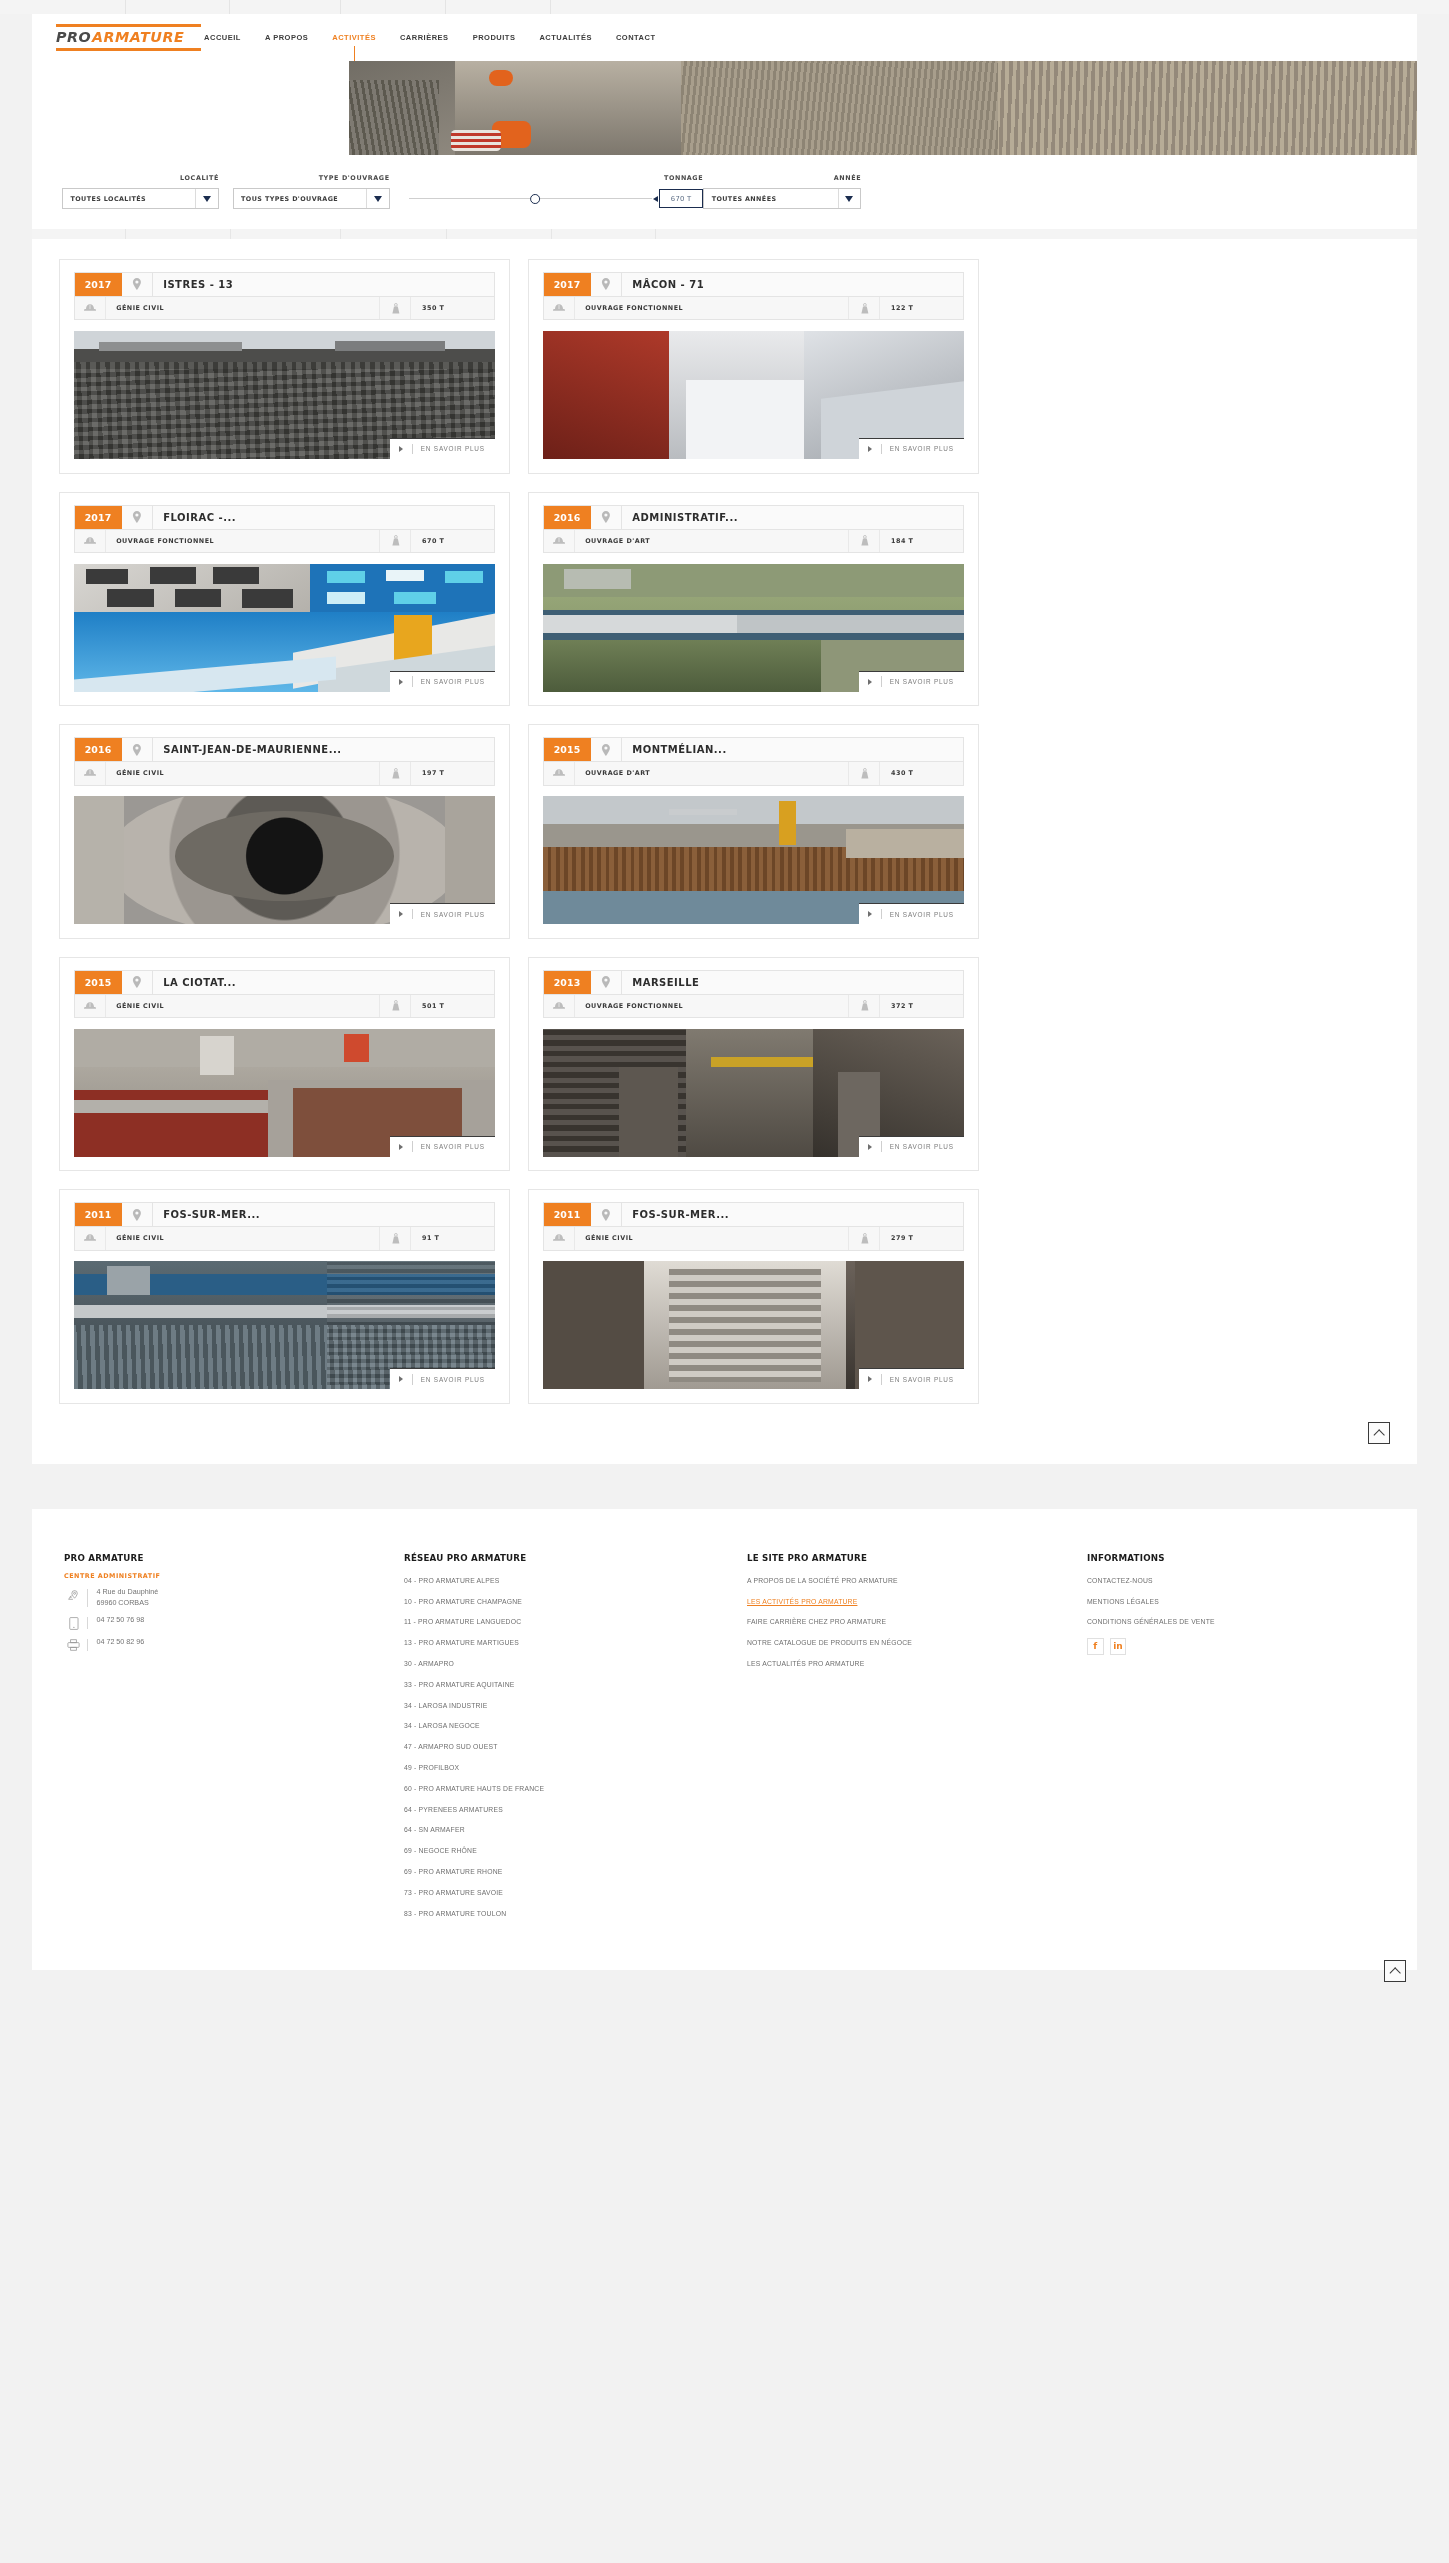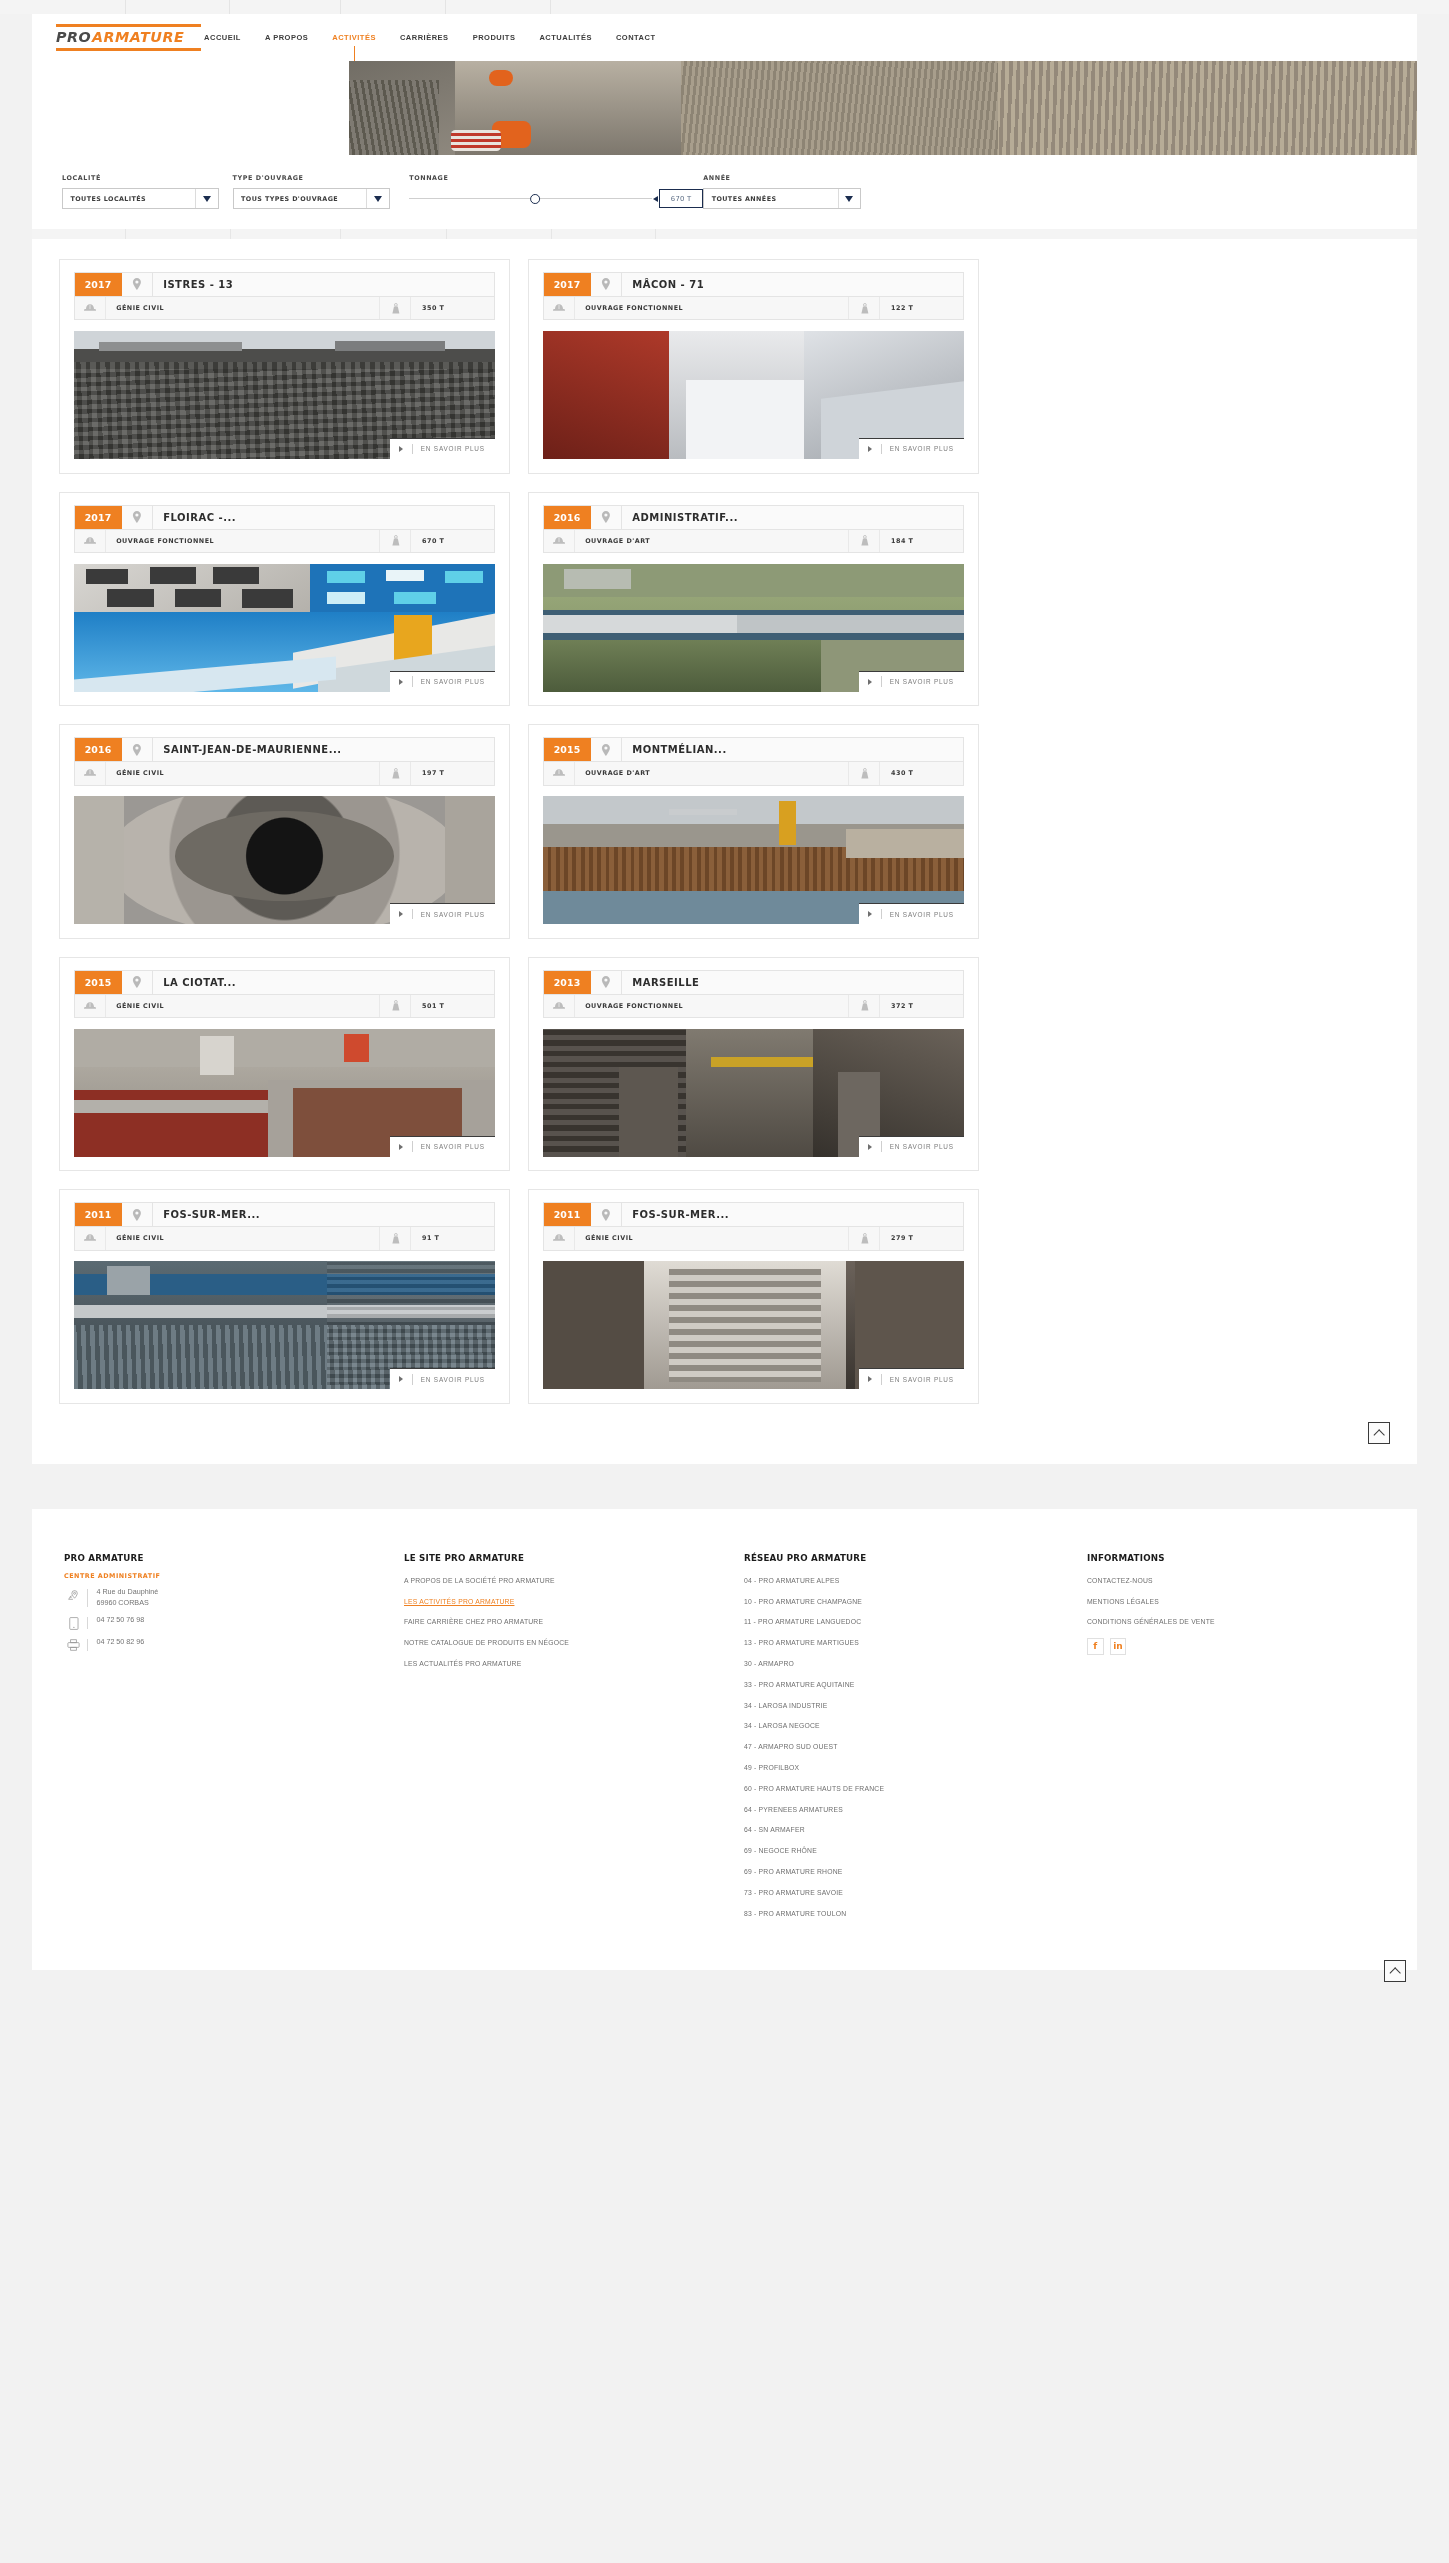--- a/index.html
+++ b/index.html
@@ -63,21 +63,21 @@
     padding: 15px 0 7.5px 30px; margin-top: -45px;
   }
   .page-title {
     font-size: 13px; font-weight: 700; color: #4c4c4c;
     letter-spacing: 0.2px; font-family: "DejaVu Sans", sans-serif;
   }
   .title-rule { width: 12px; height: 2.3px; background: #cfcfcf; margin-top: 5.3px; }
 
   .filters {
     display: flex; align-items: flex-end; padding: 19.6px 30px 19.6px 30px;
-    gap: 0; background: #fff;
+    gap: 0; background: #fff; text-align: right;
   }
   .fgroup { position: relative; }
   .fgroup.loc { width: 157px; }
   .fgroup.typ { width: 157px; margin-left: 13.6px; }
   .fgroup.ton { width: 294px; margin-left: 19.6px; }
   .fgroup.ann { width: 158px; }
   .flabel {
     font-size: 6.4px; font-weight: 700; letter-spacing: 0.6px;
     color: #4a4a4a; margin-bottom: 6px; display: block;
     font-family: "DejaVu Sans", sans-serif;
@@ -809,31 +809,20 @@
           <div class="ficon">
             <svg width="13" height="12" viewBox="0 0 22 20" fill="none" stroke="#8d8d8d" stroke-width="1.2">
               <path d="M6 1h10v5H6z"></path>
                 <rect x="1.5" y="6" width="19" height="8" rx="1.4"></rect>
                 <path d="M6 14h10v5H6z"></path>
             </svg>
           </div>
           <div class="fdiv"></div>
           <div class="ftext">04 72 50 82 96</div>
         </div>
-      </div>
-
-      <div class="fcol c3">
-        <div class="fh">LE SITE PRO ARMATURE</div>
-        <ul class="flist" id="site-list">
-            <li><a href="#" class="">A PROPOS DE LA SOCIÉTÉ PRO ARMATURE</a></li>
-            <li><a href="#" class="hl">LES ACTIVITÉS PRO ARMATURE</a></li>
-            <li><a href="#" class="">FAIRE CARRIÈRE CHEZ PRO ARMATURE</a></li>
-            <li><a href="#" class="">NOTRE CATALOGUE DE PRODUITS EN NÉGOCE</a></li>
-            <li><a href="#" class="">LES ACTUALITÉS PRO ARMATURE</a></li>
-          </ul>
       </div>
 
       <div class="fcol c2">
         <div class="fh">RÉSEAU PRO ARMATURE</div>
         <ul class="flist" id="network-list">
             <li><a href="#">04 - PRO ARMATURE ALPES</a></li>
             <li><a href="#">10 - PRO ARMATURE CHAMPAGNE</a></li>
             <li><a href="#">11 - PRO ARMATURE LANGUEDOC</a></li>
             <li><a href="#">13 - PRO ARMATURE MARTIGUES</a></li>
             <li><a href="#">30 - ARMAPRO</a></li>
@@ -845,20 +834,31 @@
             <li><a href="#">60 - PRO ARMATURE HAUTS DE FRANCE</a></li>
             <li><a href="#">64 - PYRENEES ARMATURES</a></li>
             <li><a href="#">64 - SN ARMAFER</a></li>
             <li><a href="#">69 - NEGOCE RHÔNE</a></li>
             <li><a href="#">69 - PRO ARMATURE RHONE</a></li>
             <li><a href="#">73 - PRO ARMATURE SAVOIE</a></li>
             <li><a href="#">83 - PRO ARMATURE TOULON</a></li>
           </ul>
       </div>
 
+      <div class="fcol c3">
+        <div class="fh">LE SITE PRO ARMATURE</div>
+        <ul class="flist" id="site-list">
+            <li><a href="#" class="">A PROPOS DE LA SOCIÉTÉ PRO ARMATURE</a></li>
+            <li><a href="#" class="hl">LES ACTIVITÉS PRO ARMATURE</a></li>
+            <li><a href="#" class="">FAIRE CARRIÈRE CHEZ PRO ARMATURE</a></li>
+            <li><a href="#" class="">NOTRE CATALOGUE DE PRODUITS EN NÉGOCE</a></li>
+            <li><a href="#" class="">LES ACTUALITÉS PRO ARMATURE</a></li>
+          </ul>
+      </div>
+
       <div class="fcol c4">
         <div class="fh">INFORMATIONS</div>
         <ul class="flist" id="info-list">
             <li><a href="#">CONTACTEZ-NOUS</a></li>
             <li><a href="#">MENTIONS LÉGALES</a></li>
             <li><a href="#">CONDITIONS GÉNÉRALES DE VENTE</a></li>
           </ul>
         <div class="socials" id="socials">
             <div class="soc">f</div>
             <div class="soc">in</div>

